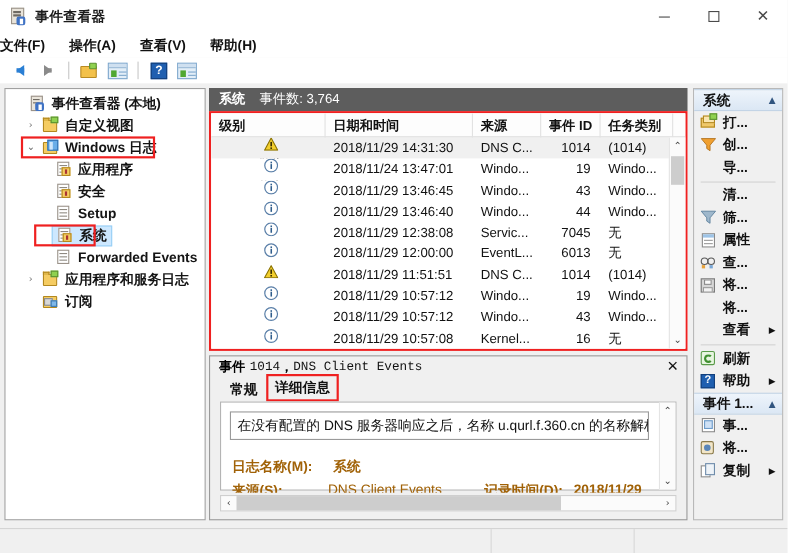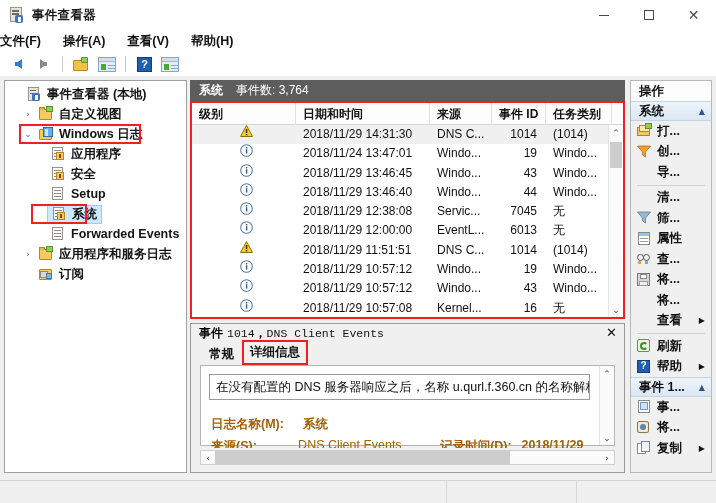--- a/index.html
+++ b/index.html
@@ -668,21 +668,20 @@
         </div>
         <div class="hsb">
           <div class="har">‹</div>
           <div class="hthumb"></div>
           <div class="har" style="margin-left:auto">›</div>
         </div>
       </div>
     </div>
 
     <div class="actions">
-      <div class="act-title">操作</div>
       <div id="actions-root">
           <div class="act-group">
             <span>系统</span>
             <span class="car">▲</span>
           </div>
           <div class="act-item">
             <span class="ai">
               <div class="ai-open">
                 <div class="a"></div>
                 <div class="b"></div>

